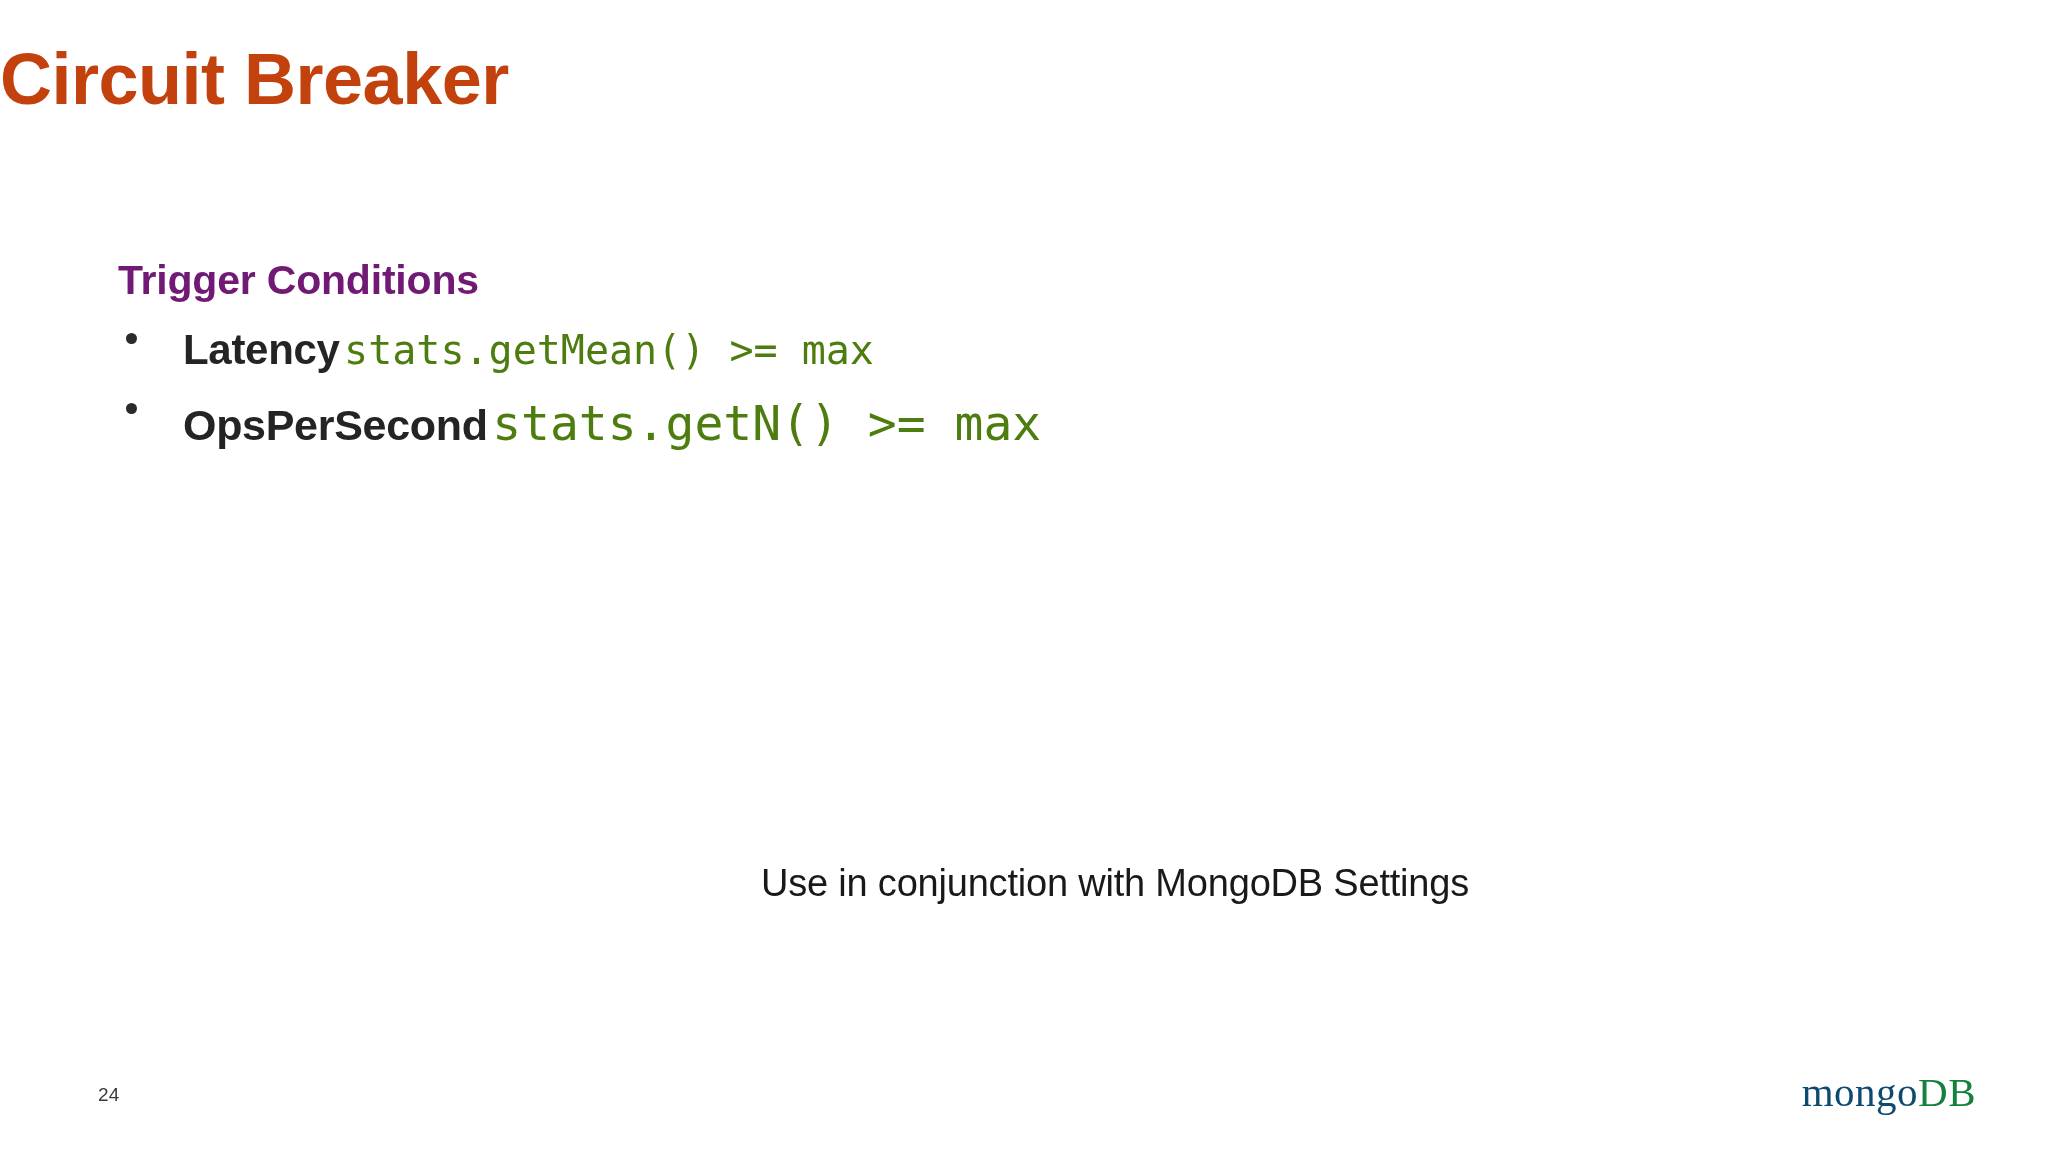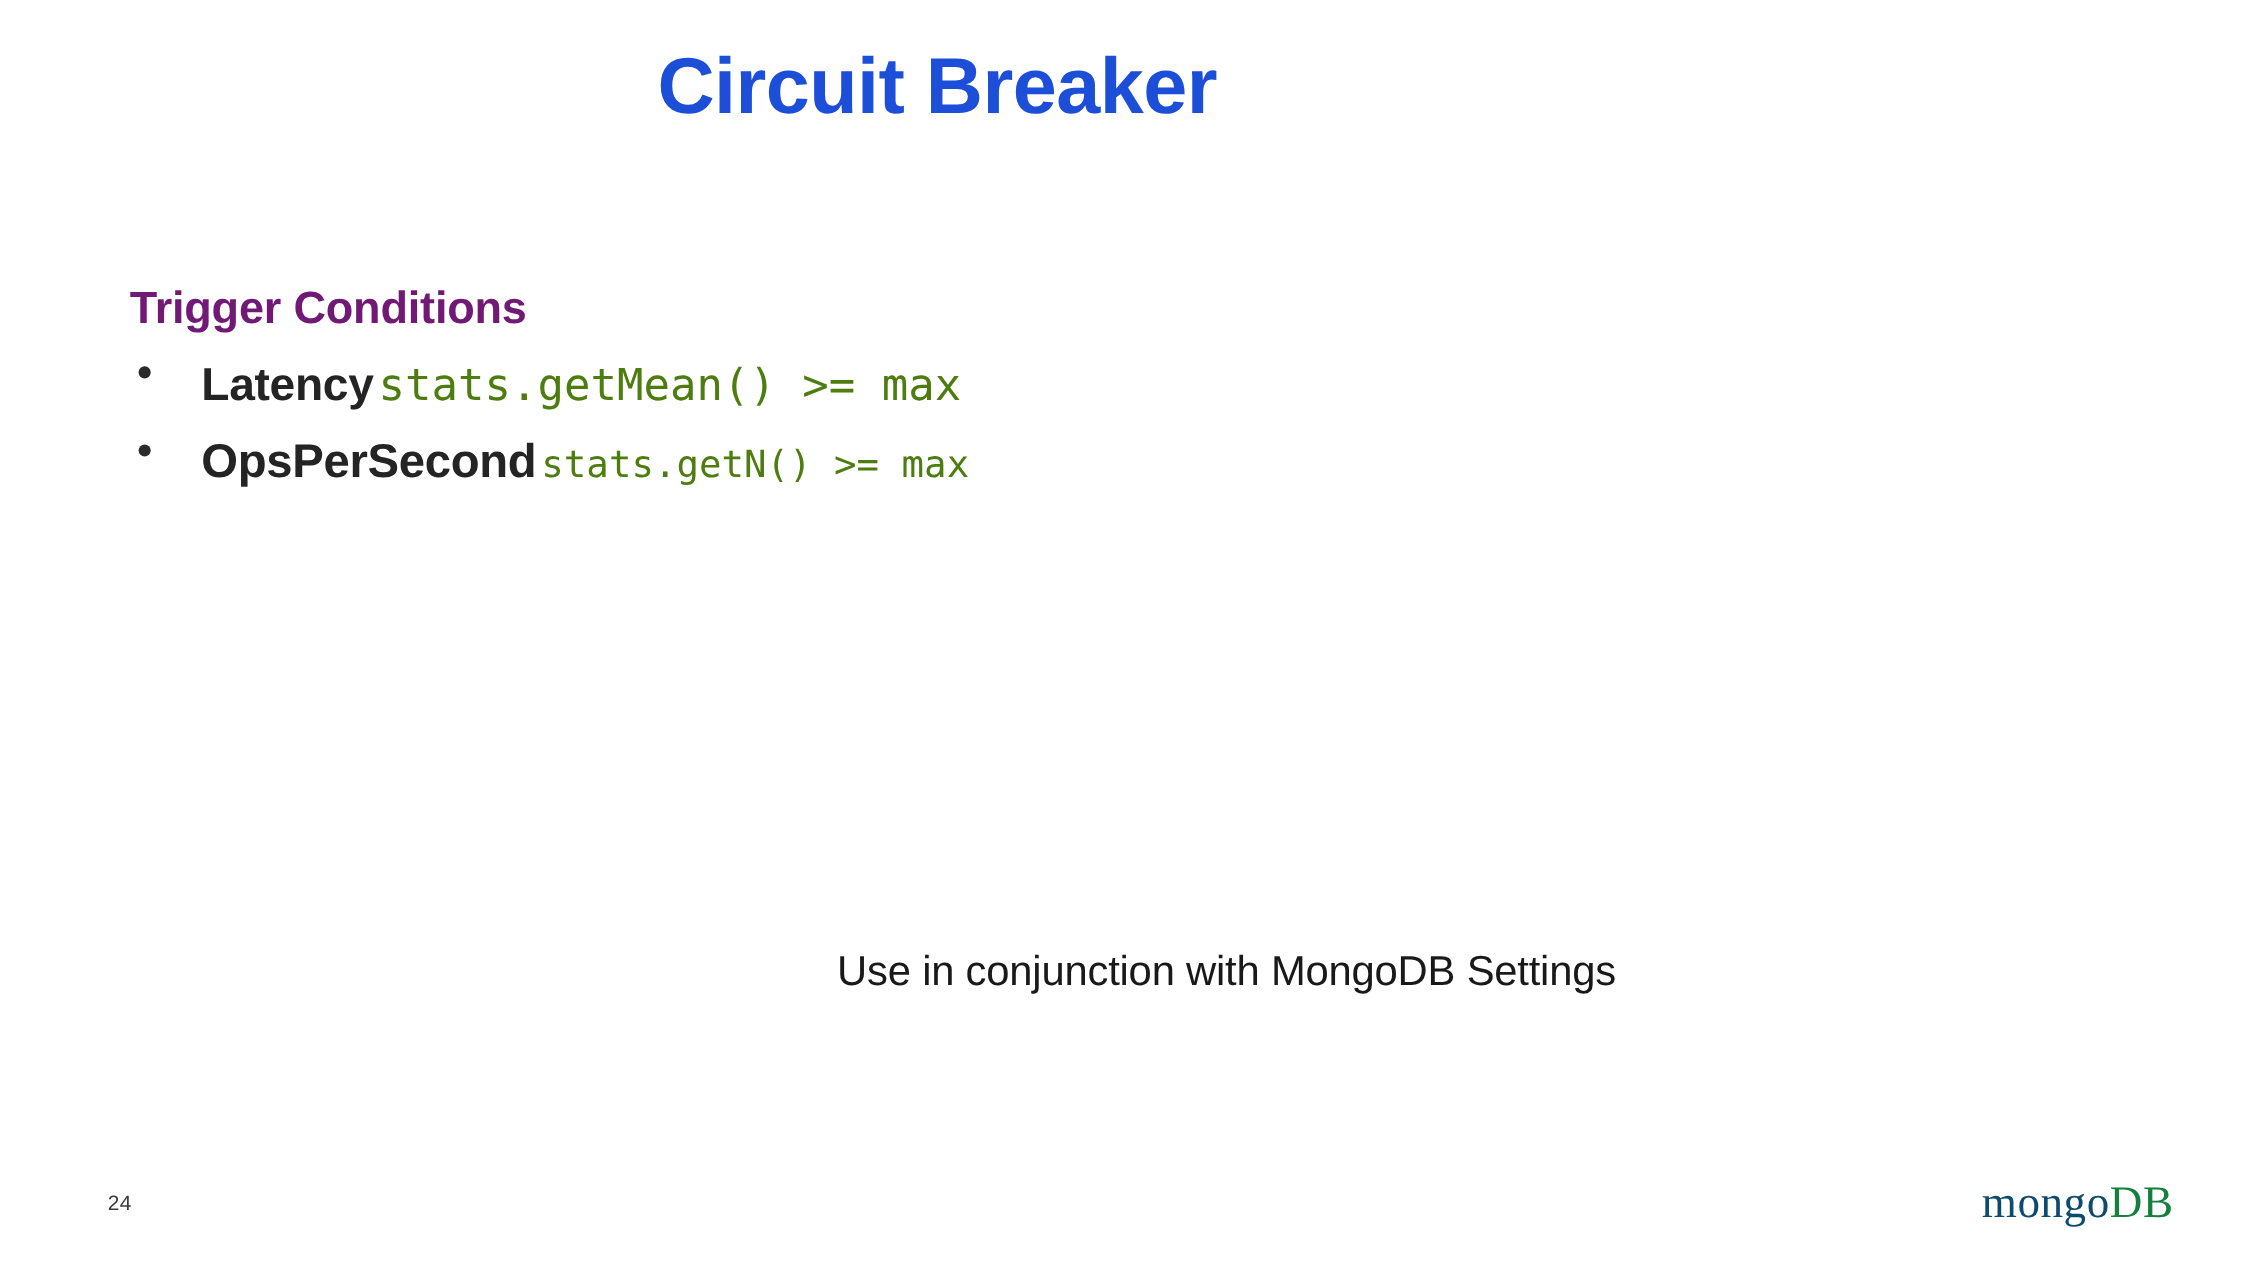--- a/index.html
+++ b/index.html
@@ -23,25 +23,24 @@
     inset: 0;
     background: #ffffff;
   }
 
   
   .slide-title {
     position: absolute;
     top: 42px;
     left: 0;
     width: 1704px;
-    text-align: center;
     font-size: 72px;
     font-weight: bold;
     letter-spacing: -0.5px;
-    color: #1d4ed8;
+    color: #c2410c;
     line-height: 1.05;
   }
 
   
   .body-block {
     position: absolute;
     left: 118px;
     top: 258px;
     width: 1860px;
   }
@@ -90,21 +89,21 @@
     font-family: "DejaVu Sans Mono", "Liberation Mono", monospace;
     font-weight: normal;
     color: #4d7c0f;
     letter-spacing: 0px;
   }
 
   
   .row-1 .bullet-label { font-size: 42px; text-align: center; }
   .row-1 .bullet-code  { font-size: 40px; }
   .row-2 .bullet-label { font-size: 43px; }
-  .row-2 .bullet-code  { font-size: 34px; margin-top: 24px; }
+  .row-2 .bullet-code  { font-size: 48px; margin-top: 24px; }
   .row-3 .bullet-label { font-size: 45px; }
   .row-3 .bullet-code  { font-size: 43px; }
 
   .row-1 .bullet-dot { top: 0.48em; }
   .row-2 { margin-bottom: 18px; }
 
   
   .caption {
     position: absolute;
     top: 862px;

